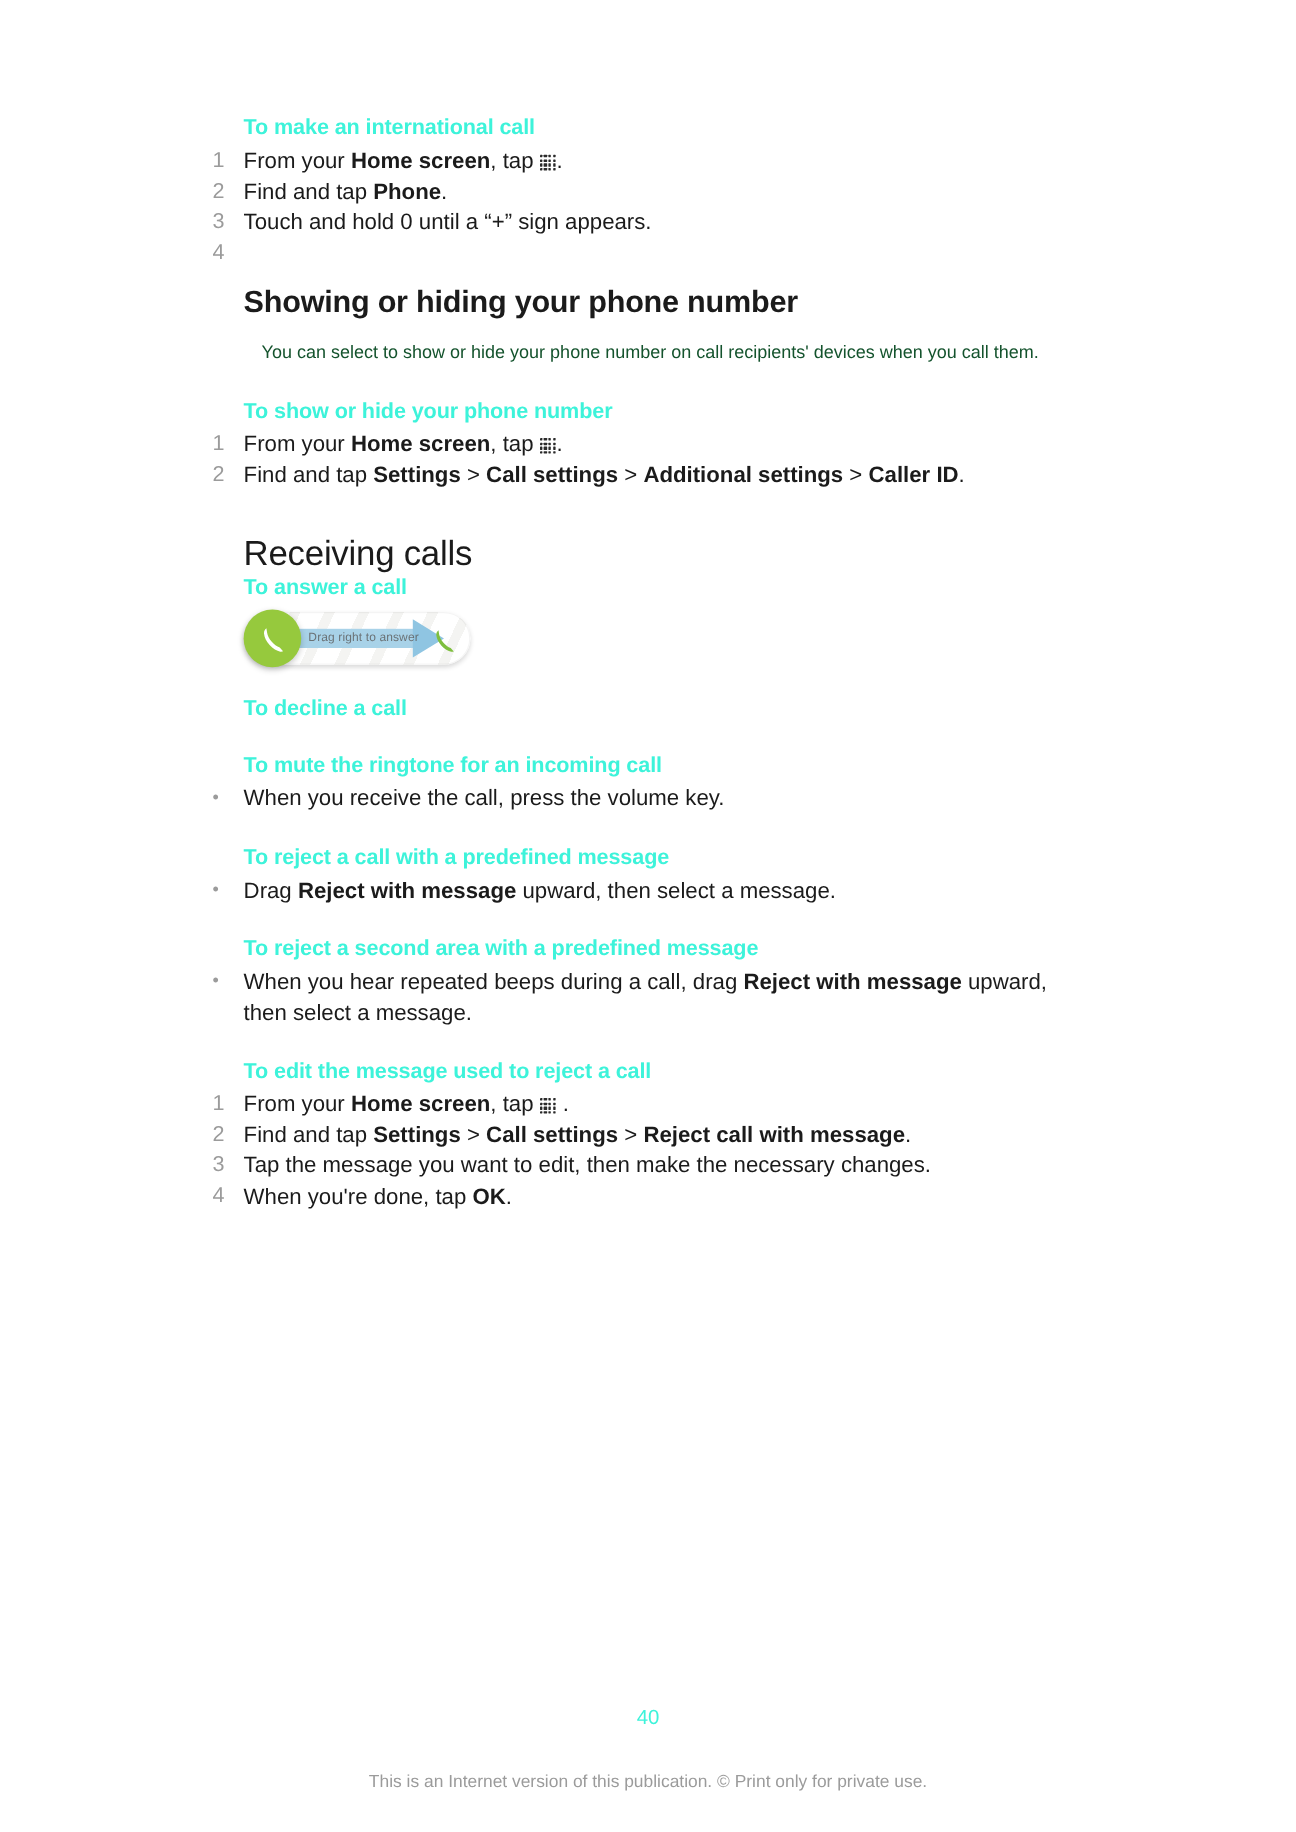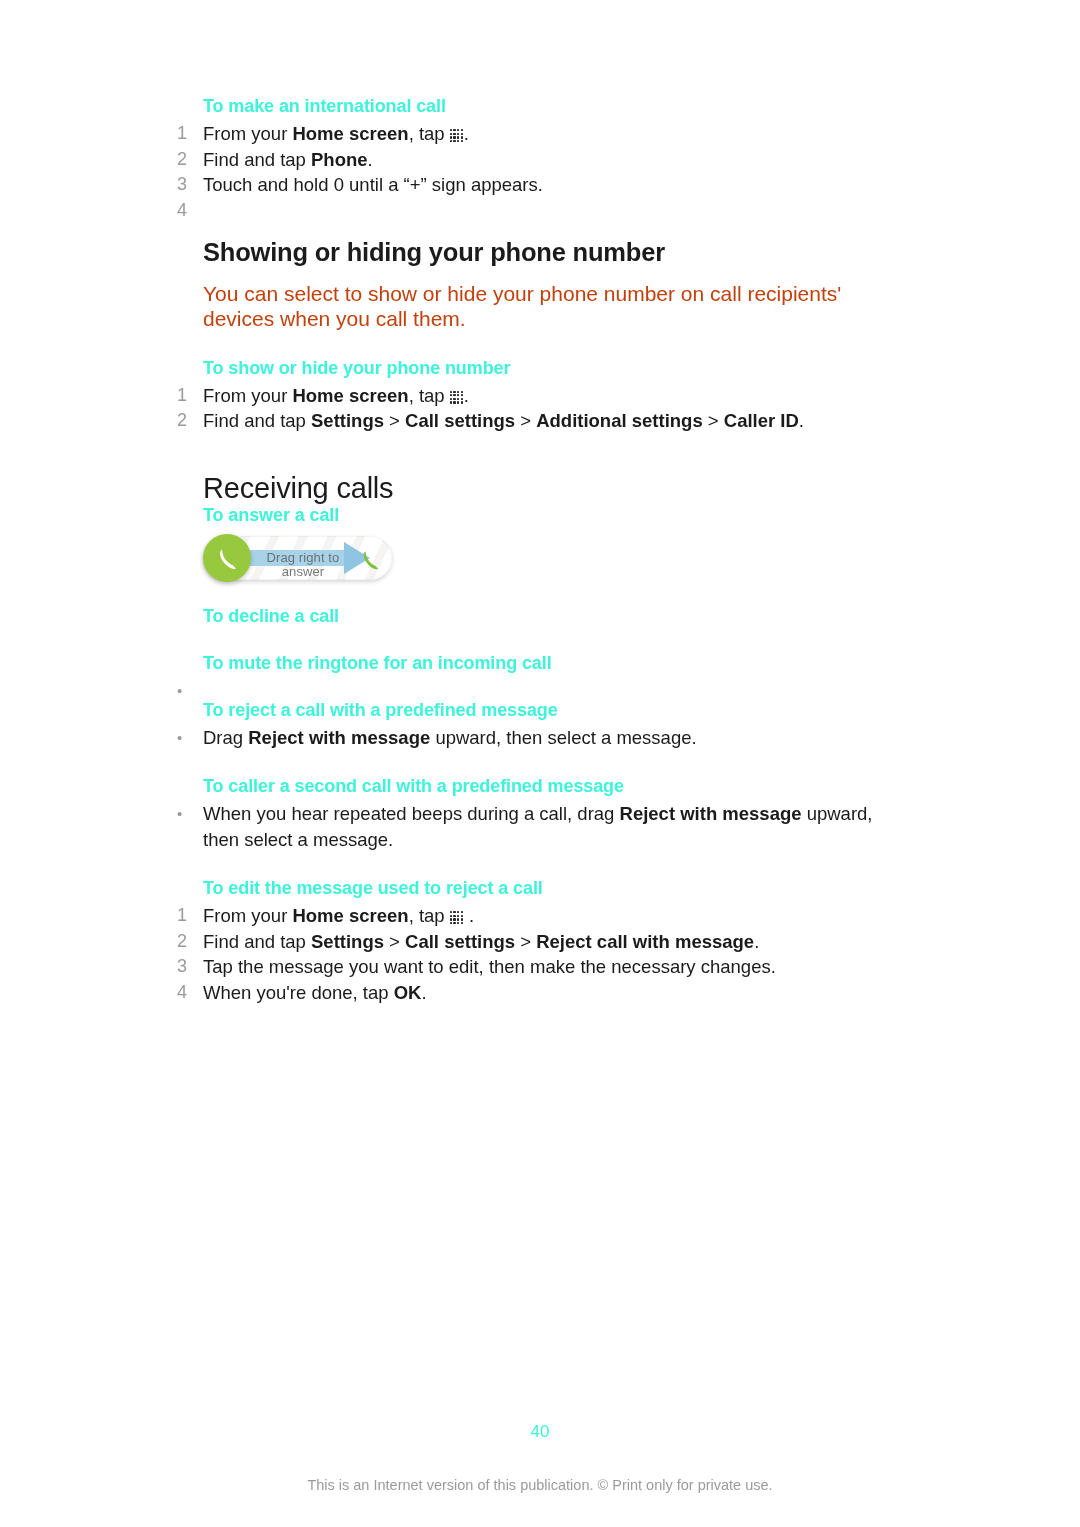--- a/index.html
+++ b/index.html
@@ -50,24 +50,24 @@
     font-size: 18px;
     font-weight: bold;
     color: #3df3da;
     margin: 0;
     padding-left: 26px;
     letter-spacing: -0.1px;
   }
 
   
   p.body {
-    font-size: 21px;
+    font-size: 15px;
     line-height: 25.5px;
-    color: #c2410c;
-    margin: 0;
+    color: #14532d;
+    margin: 15px;
     padding-left: 26px;
   }
 
   
   ol.steps, ul.steps {
     list-style: none;
     margin: 0;
     padding: 0;
   }
   ol.steps > li, ul.steps > li {
@@ -158,21 +158,21 @@
     border-left: 26px solid #8fc5e2;
   }
   .widget .arrow-head.left {
     left: 22px;
     border-right: 26px solid #9acbe4;
   }
   .widget .dragtext {
     position: absolute;
     top: 17px;
     width: 100px;
-    font-size: 13px;
+    font-size: 10px;
     color: #5d5d5d;
     text-align: center;
     line-height: 14px;
     letter-spacing: 0.1px;
     opacity: 0.82;
   }
   .widget .dragtext.right { left: 50px; }
   .widget .dragtext.left  { left: 50px; }
   .widget .knob {
     position: absolute;
@@ -284,36 +284,37 @@
     </div>
 
     <h3 class="h3" style="margin-top:24px;">To decline a call</h3>
 
 
     <h3 class="h3" style="margin-top:26px;">To mute the ringtone for an incoming call</h3>
 
     <ul class="steps" style="margin-top:4px;">
       <li>
         <span class="marker dot">•</span>
+        <span>When you receive the call, press the volume key.</span>
       </li>
     </ul>
 
 
 
 
     <h3 class="h3" style="margin-top:26px;">To reject a call with a predefined message</h3>
 
     <ul class="steps" style="margin-top:4px;">
       <li>
         <span class="marker dot">•</span>
         <span><span>Drag </span><b>Reject with message</b><span> upward, then select a message.</span></span>
       </li>
     </ul>
 
-    <h3 class="h3" style="margin-top:26px;">To caller a second call with a predefined message</h3>
+    <h3 class="h3" style="margin-top:26px;">To reject a second area with a predefined message</h3>
 
     <ul class="steps" style="margin-top:4px;">
       <li>
         <span class="marker dot">•</span>
         <span><span>When you hear repeated beeps during a call, drag </span><b>Reject with message</b><span> upward, then select a message.</span></span>
       </li>
     </ul>
 
     <h3 class="h3" style="margin-top:26px;">To edit the message used to reject a call</h3>
 

